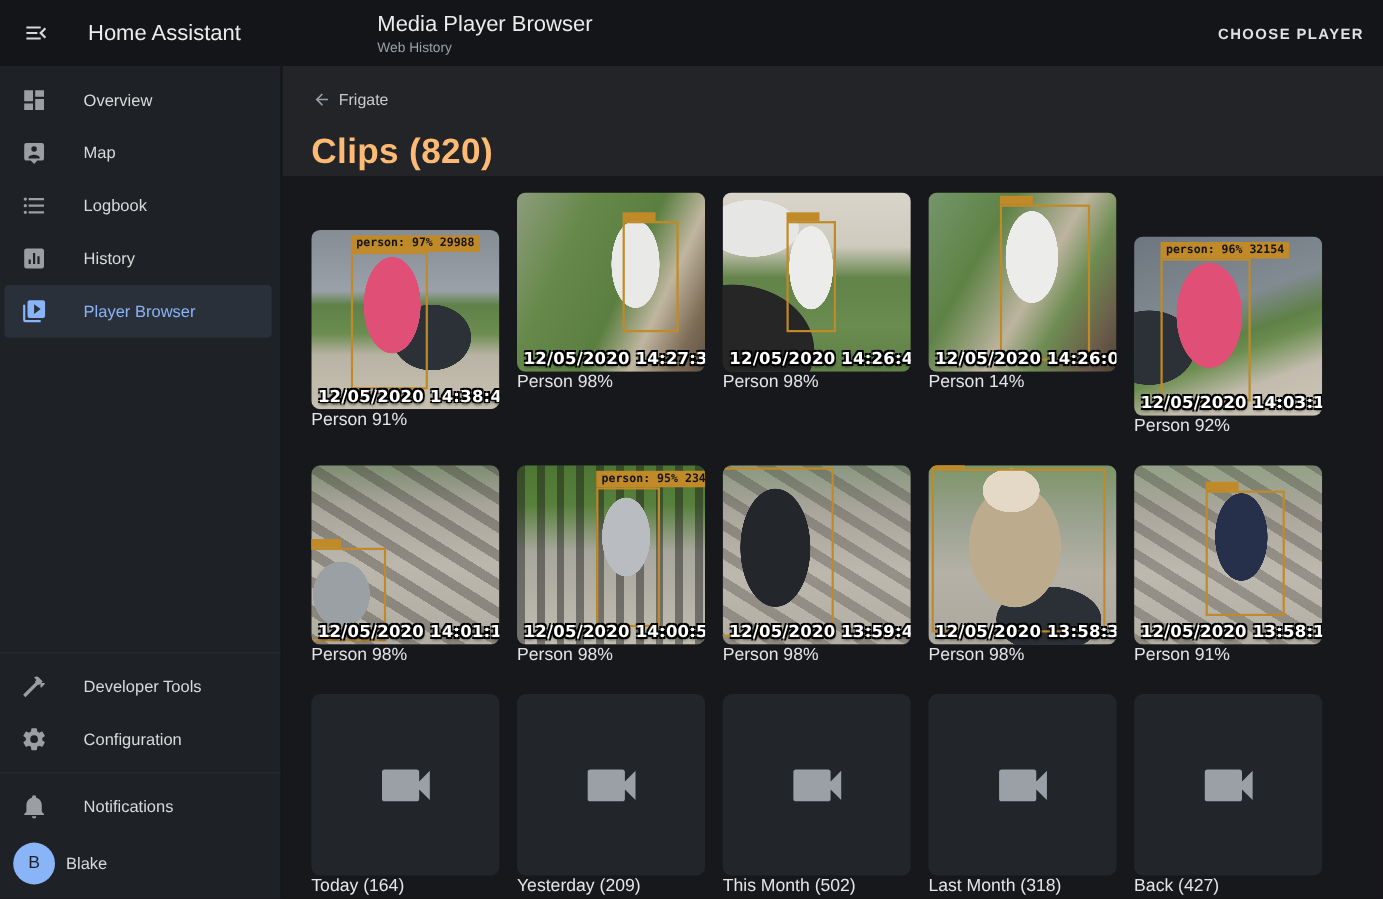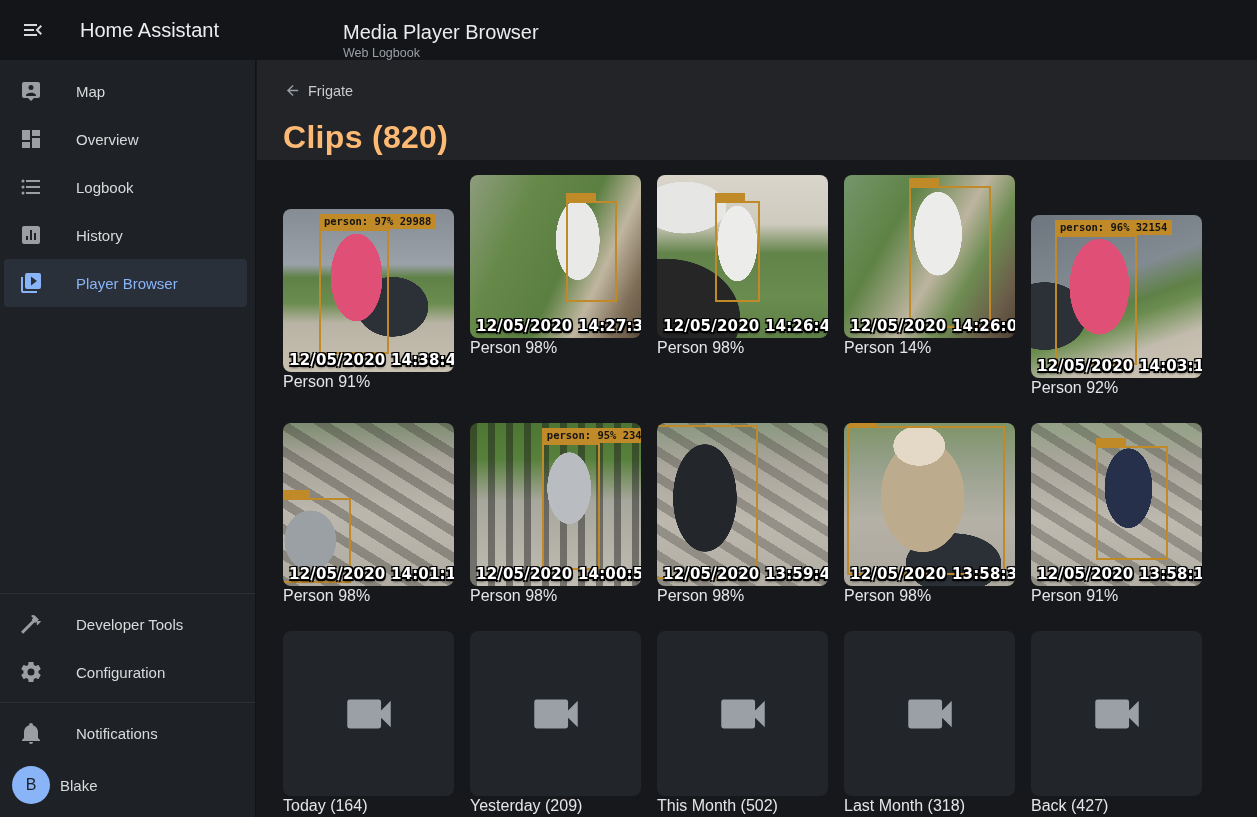--- a/index.html
+++ b/index.html
@@ -5,21 +5,21 @@
   * { box-sizing: border-box; margin: 0; padding: 0; }
   html,body { width:1257px; height:817px; overflow:hidden; background:#17181b;
     font-family:"Liberation Sans", sans-serif; }
 
   
   .topbar { position:absolute; left:0; top:0; width:1257px; height:60px;
     background:#131518; display:flex; align-items:center; z-index:5; }
   .menu-btn { width:24px; height:24px; margin-left:21px; cursor:pointer; color:#d7d8da; }
   .menu-btn svg { width:24px; height:24px; fill:currentColor; }
   .app-title { color:#eceded; font-size:20px; margin-left:35px; font-weight:400; }
-  .page-heading { position:absolute; left:343px; top:20px; }
+  .page-heading { position:absolute; left:343px; top:10px; }
   .page-heading .t1 { color:#ebecec; font-size:20px; font-weight:400; line-height:24px; }
   .page-heading .t2 { color:#9aa0a6; font-size:12.5px; margin-top:2px; }
   .choose-player { position:absolute; right:17px; top:0; height:60px; display:flex;
     align-items:center; color:#e0e1e3; font-size:13.5px; font-weight:600;
     letter-spacing:1.3px; cursor:pointer; background:none; border:none; }
 
   
   .sidebar { position:absolute; left:0; top:60px; width:256px; height:757px;
     background:#1e2125; border-right:1px solid #121316; display:flex; flex-direction:column; }
   .nav-top { padding-top:7px; }
@@ -135,41 +135,42 @@
 
 <div class="topbar">
   <div class="menu-btn">
     <svg viewBox="0 0 24 24">
         <path d="M21,15.61L19.59,17L14.58,12L19.59,7L21,8.39L17.44,12L21,15.61M3,6H16V8H3V6M3,13V11H13V13H3M3,18V16H16V18H3Z"></path>
       </svg>
   </div>
   <div class="app-title">Home Assistant</div>
   <div class="page-heading">
     <div class="t1">Media Player Browser</div>
-    <div class="t2">Web Logbook</div>
-  </div>
+    <div class="t2">Web History</div>
+  </div>
+  <button class="choose-player">CHOOSE PLAYER</button>
 </div>
 
 <div class="sidebar">
   <div class="nav-top">
     <div class="side-item">
       <span class="ic">
         <svg viewBox="0 0 24 24">
+            <path d="M13,3V9H21V3H13M3,13H11V3H3V13M3,21H11V15H3V21M13,21H21V11H13V21Z"></path>
+          </svg>
+      </span>
+      <span class="lbl">Overview</span>
+    </div>
+    <div class="side-item">
+      <span class="ic">
+        <svg viewBox="0 0 24 24">
             <path d="M5,3H19A2,2 0 0,1 21,5V17A2,2 0 0,1 19,19H15L12,22L9,19H5A2,2 0 0,1 3,17V5A2,2 0 0,1 5,3M12,6A2.5,2.5 0 0,0 9.5,8.5A2.5,2.5 0 0,0 12,11A2.5,2.5 0 0,0 14.5,8.5A2.5,2.5 0 0,0 12,6M17,16.25C17,14.59 13.67,13.75 12,13.75C10.33,13.75 7,14.59 7,16.25V17H17V16.25Z"></path>
           </svg>
       </span>
       <span class="lbl">Map</span>
-    </div>
-    <div class="side-item">
-      <span class="ic">
-        <svg viewBox="0 0 24 24">
-            <path d="M13,3V9H21V3H13M3,13H11V3H3V13M3,21H11V15H3V21M13,21H21V11H13V21Z"></path>
-          </svg>
-      </span>
-      <span class="lbl">Overview</span>
     </div>
     <div class="side-item">
       <span class="ic">
         <svg viewBox="0 0 24 24">
             <path d="M7,5H21V7H7V5M7,13V11H21V13H7M4,4.5A1.5,1.5 0 0,1 5.5,6A1.5,1.5 0 0,1 4,7.5A1.5,1.5 0 0,1 2.5,6A1.5,1.5 0 0,1 4,4.5M4,10.5A1.5,1.5 0 0,1 5.5,12A1.5,1.5 0 0,1 4,13.5A1.5,1.5 0 0,1 2.5,12A1.5,1.5 0 0,1 4,10.5M7,19V17H21V19H7M4,16.5A1.5,1.5 0 0,1 5.5,18A1.5,1.5 0 0,1 4,19.5A1.5,1.5 0 0,1 2.5,18A1.5,1.5 0 0,1 4,16.5Z"></path>
           </svg>
       </span>
       <span class="lbl">Logbook</span>
     </div>
     <div class="side-item">

